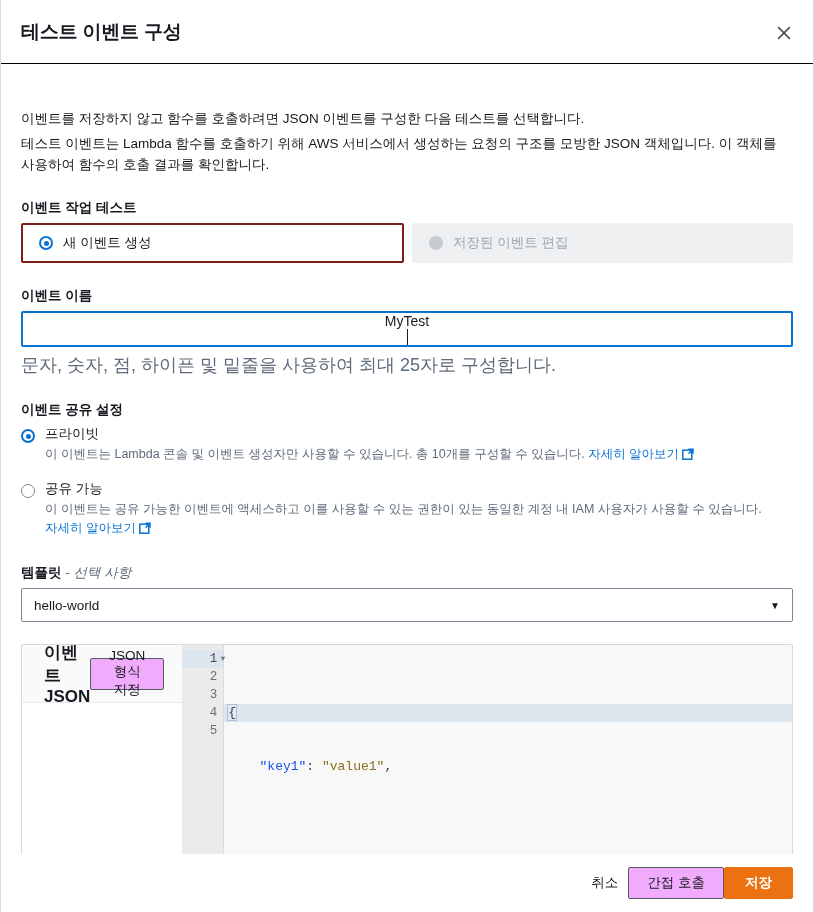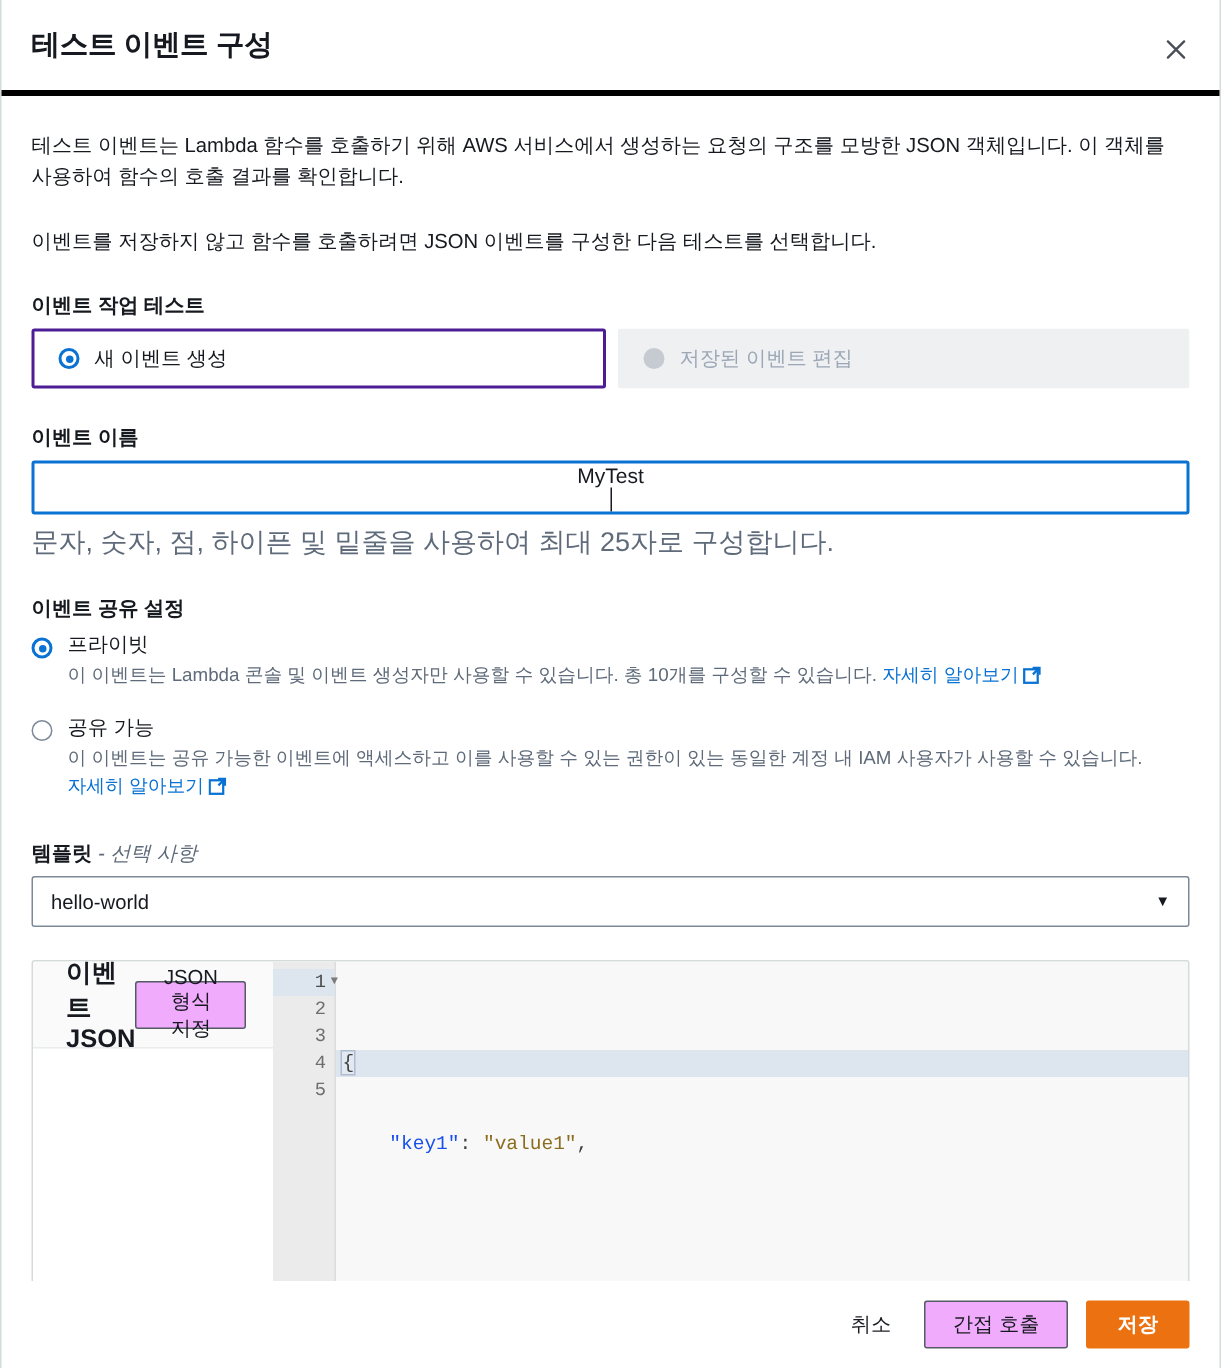--- a/index.html
+++ b/index.html
@@ -25,21 +25,21 @@
     border-right: 1px solid #d5dbdb;
     display: flex;
     flex-direction: column;
   }
 
   
   .modal-header {
     position: relative;
     height: 64px;
     flex: 0 0 64px;
-    border-bottom: 4px solid #000000;
+    border-bottom: 1px solid #000000;
     display: flex;
     align-items: center;
     padding: 0 20px;
     box-sizing: border-box;
   }
   .modal-title {
     font-size: 19px;
     font-weight: bold;
     color: #16191f;
     letter-spacing: -0.2px;
@@ -100,21 +100,21 @@
     height: 40px;
     box-sizing: border-box;
     display: flex;
     align-items: center;
     padding: 0 16px;
     font-size: 13.5px;
     border-radius: 2px;
     cursor: pointer;
   }
   .tile.selected {
-    border: 2px solid #4c1d95;
+    border: 2px solid #7f1d1d;
     background: #ffffff;
     color: #16191f;
   }
   .tile.disabled {
     border: 1px solid transparent;
     background: #eff0f1;
     color: #9ba7b6;
     cursor: default;
   }
   .radio-dot {
@@ -357,21 +357,21 @@
     background: #e2e2e2;
   }
 
   
   .modal-footer {
     flex: 0 0 auto;
     height: 58px;
     display: flex;
     align-items: center;
     justify-content: flex-end;
-    gap: 12px;
+    gap: 0;
     padding: 0 20px;
     box-sizing: border-box;
   }
 </style>
 </head>
 <body>
 
 <div class="modal">
 
   <div class="modal-header">
@@ -380,22 +380,22 @@
       <span>
         <svg width="16" height="16" viewBox="0 0 16 16">
           <path d="M2.6 2.6 L13.4 13.4 M13.4 2.6 L2.6 13.4" stroke="#4a4f57" stroke-width="1.6" fill="none" stroke-linecap="round"></path>
         </svg>
       </span>
     </button>
   </div>
 
   <div class="modal-body">
 
+    <p class="desc second">이벤트를 저장하지 않고 함수를 호출하려면 JSON 이벤트를 구성한 다음 테스트를 선택합니다.</p>
     <p class="desc">테스트 이벤트는 Lambda 함수를 호출하기 위해 AWS 서비스에서 생성하는 요청의 구조를 모방한 JSON 객체입니다. 이 객체를 사용하여 함수의 호출 결과를 확인합니다.</p>
-    <p class="desc second">이벤트를 저장하지 않고 함수를 호출하려면 JSON 이벤트를 구성한 다음 테스트를 선택합니다.</p>
 
     <div class="group">
       <span class="field-label">이벤트 작업 테스트</span>
       <div class="tiles">
         <div class="tile selected">
           <span class="radio-dot on"></span>
           <span>새 이벤트 생성</span>
         </div>
         <div class="tile disabled">
           <span class="radio-dot greyed"></span>

